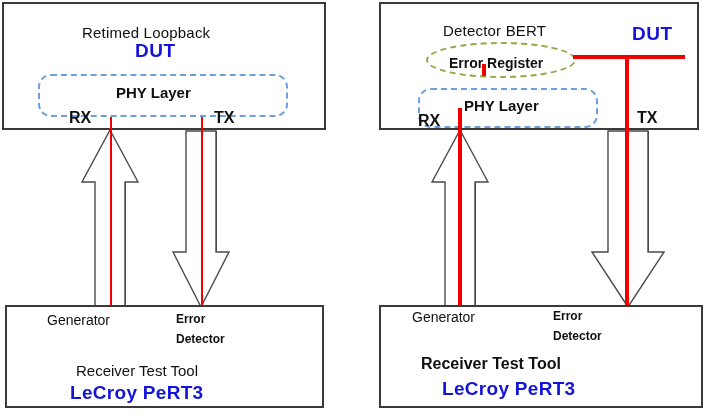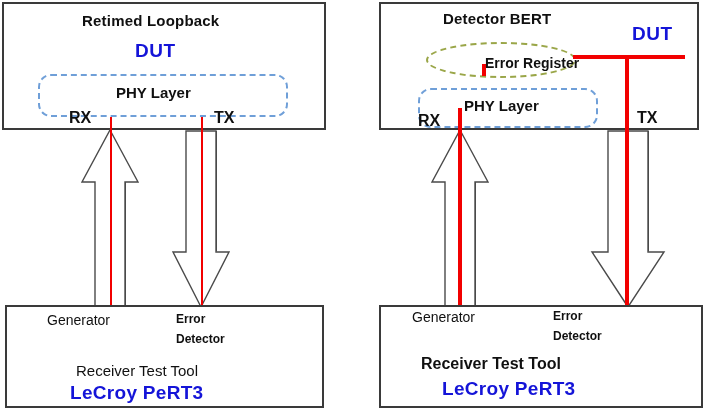--- a/index.html
+++ b/index.html
@@ -35,21 +35,21 @@
   .tool-box-left  { left: 5px;   top: 305px; width: 319px; height: 103px; }
   .tool-box-right { left: 379px; top: 305px; width: 324px; height: 103px; }
 
   
   .txt {
     position: absolute;
     color: #101010;
     white-space: pre;
     line-height: 1;
   }
-  .t-title      { font-size: 15px; font-weight: bold; letter-spacing: .2px; }
+  .t-title      { font-size: 15px; font-weight: normal; letter-spacing: .2px; margin-top: 12px; }
   .t-dut        { font-size: 19px; font-weight: bold; color: #1414d8; letter-spacing: .5px; }
   .t-phy        { font-size: 15px; font-weight: bold; }
   .t-port       { font-size: 16px; font-weight: bold; }
   .t-err-reg    { font-size: 14px; font-weight: bold; }
   .t-gen        { font-size: 14px; font-weight: normal; }
   .t-ed         { font-size: 12px; font-weight: bold; }
   .t-tool       { font-size: 15px; }
   .t-tool-b     { font-size: 16px; font-weight: bold; }
   .t-lecroy     { font-size: 19px; font-weight: bold; color: #1414d8; letter-spacing: .3px; }
 
@@ -156,21 +156,21 @@
   <div class="panel">
 
     <div class="box dut-box-right"></div>
 
     <div class="txt t-title" style="left:443px; top:11px;">Detector BERT</div>
 
     <div class="txt t-dut" style="left:632px; top:24px;">DUT</div>
 
     <div class="err-ellipse" style="left:426px; top:42px; width:150px; height:36px;"></div>
 
-    <div class="txt t-err-reg" style="left:449px; top:56px;margin-left:36px;">Error Register</div>
+    <div class="txt t-err-reg" style="left:449px; top:56px;">Error Register</div>
 
     <div class="phy-dash phy-right"></div>
 
     <div class="txt t-phy" style="left:464px; top:98px;">PHY Layer</div>
 
     <div class="txt t-port" style="left:418px; top:113px;">RX</div>
 
     <div class="txt t-port" style="left:637px; top:110px;">TX</div>
 
     <div class="wire" style="left:445px; top:182px; height:124px;"></div>

